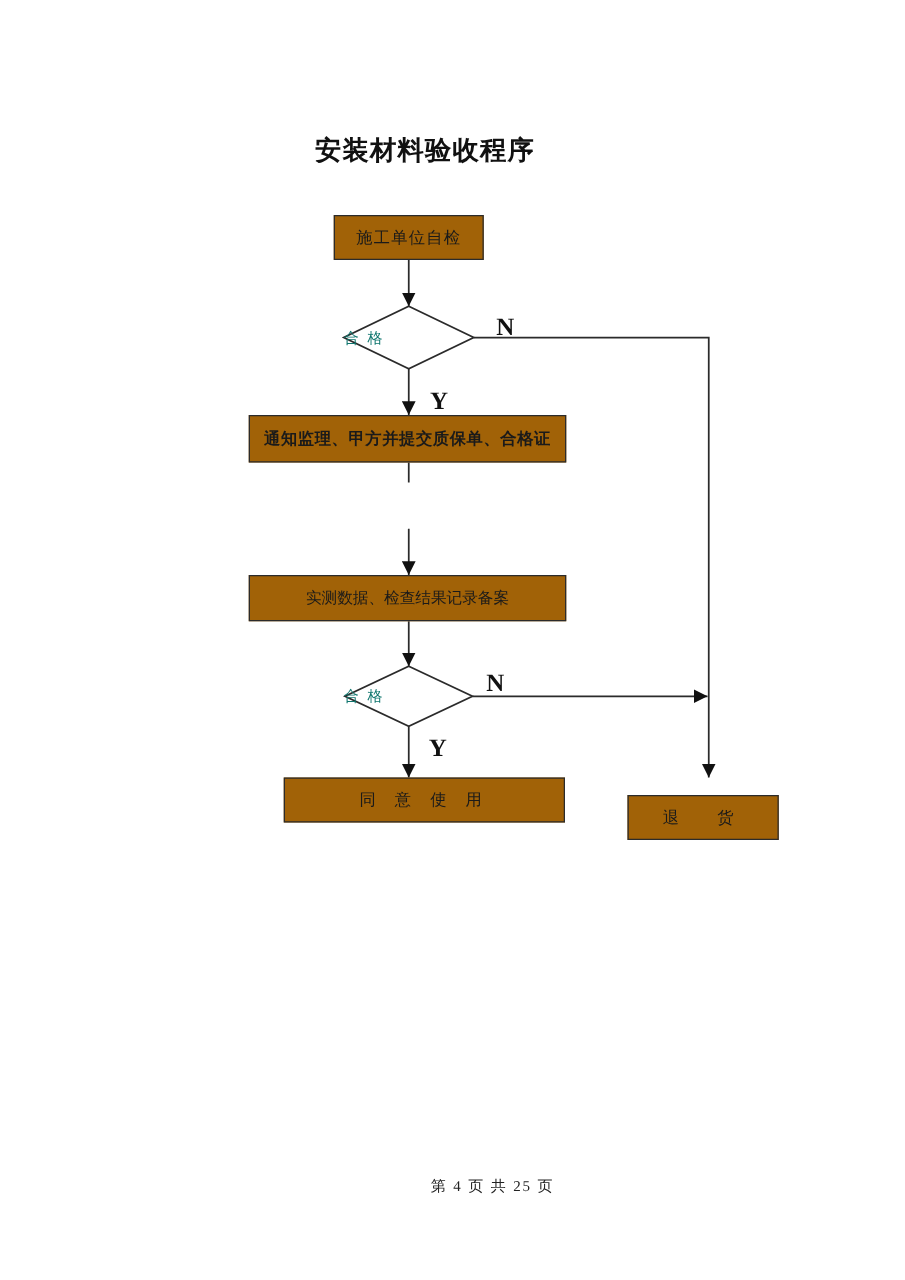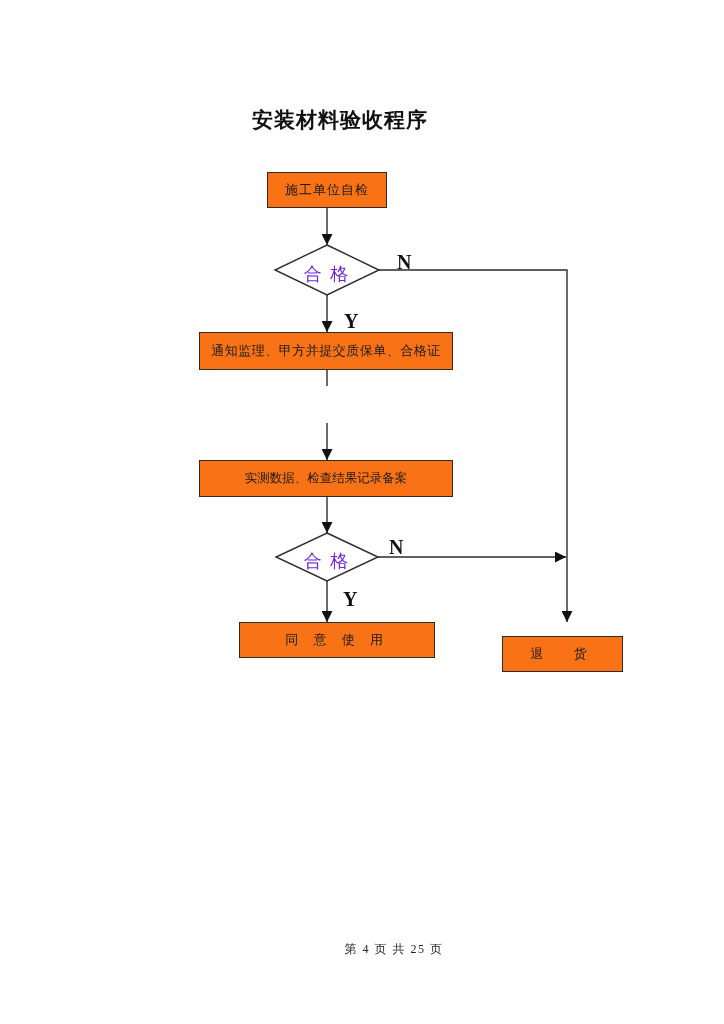--- a/index.html
+++ b/index.html
@@ -7,33 +7,33 @@
     position:relative;width:724px;height:1024px;background:#ffffff;
     font-family:"Liberation Serif",serif;color:#1a1a1a;overflow:hidden;
   }
   .title{
     position:absolute;left:252px;top:106px;
     font-family:Liberation Sans, sans-serif;font-weight:bold;
     font-size:21px;letter-spacing:1px;color:#111;white-space:pre;
   }
   .flow-svg{position:absolute;left:0;top:0;}
   .nbox{
-    position:absolute;box-sizing:border-box;border:1.4px solid #2b2b2b;background:#f97316;
+    position:absolute;box-sizing:border-box;border:1.4px solid #2b2b2b;background:#a16207;
     display:flex;align-items:center;justify-content:center;
     font-size:13px;text-align:center;white-space:pre;color:#1a1a1a;
   }
   .box-start  {left:267px;top:172px;width:120px;height:36px;letter-spacing:1px;}
-  .box-notify {left:199px;top:332px;width:254px;height:38px;letter-spacing:0.5px;}
+  .box-notify {left:199px;top:332px;width:254px;height:38px;letter-spacing:0.5px;font-weight:bold;}
   .box-sampling{left:199px;top:386px;width:254px;height:37px;letter-spacing:0px;font-size:12.5px;}
   .box-record {left:199px;top:460px;width:254px;height:37px;letter-spacing:0px;font-size:12.5px;font-family:Liberation Serif, serif;}
-  .box-approve{left:239px;top:622px;width:196px;height:36px;letter-spacing:6px;}
+  .box-approve{left:227px;top:622px;width:225px;height:36px;letter-spacing:6px;}
   .box-reject {left:502px;top:622px;width:121px;height:36px;letter-spacing:8px;margin-top:14px;}
   .dlabel{
-    position:absolute;width:104px;text-align:center;
-    font-size:18px;letter-spacing:2px;color:#6d28d9;white-space:pre;
+    position:absolute;width:104px;
+    font-size:12px;letter-spacing:2px;color:#0f766e;white-space:pre;
   }
   .dlabel1{left:275px;top:262px;}
   .dlabel2{left:275px;top:549px;}
   .branch{
     position:absolute;font-family:"Liberation Serif",serif;
     font-weight:bold;font-size:20px;color:#111;line-height:1;
   }
   .n1{left:397px;top:252px;}
   .y1{left:344px;top:311px;}
   .n2{left:389px;top:537px;}

